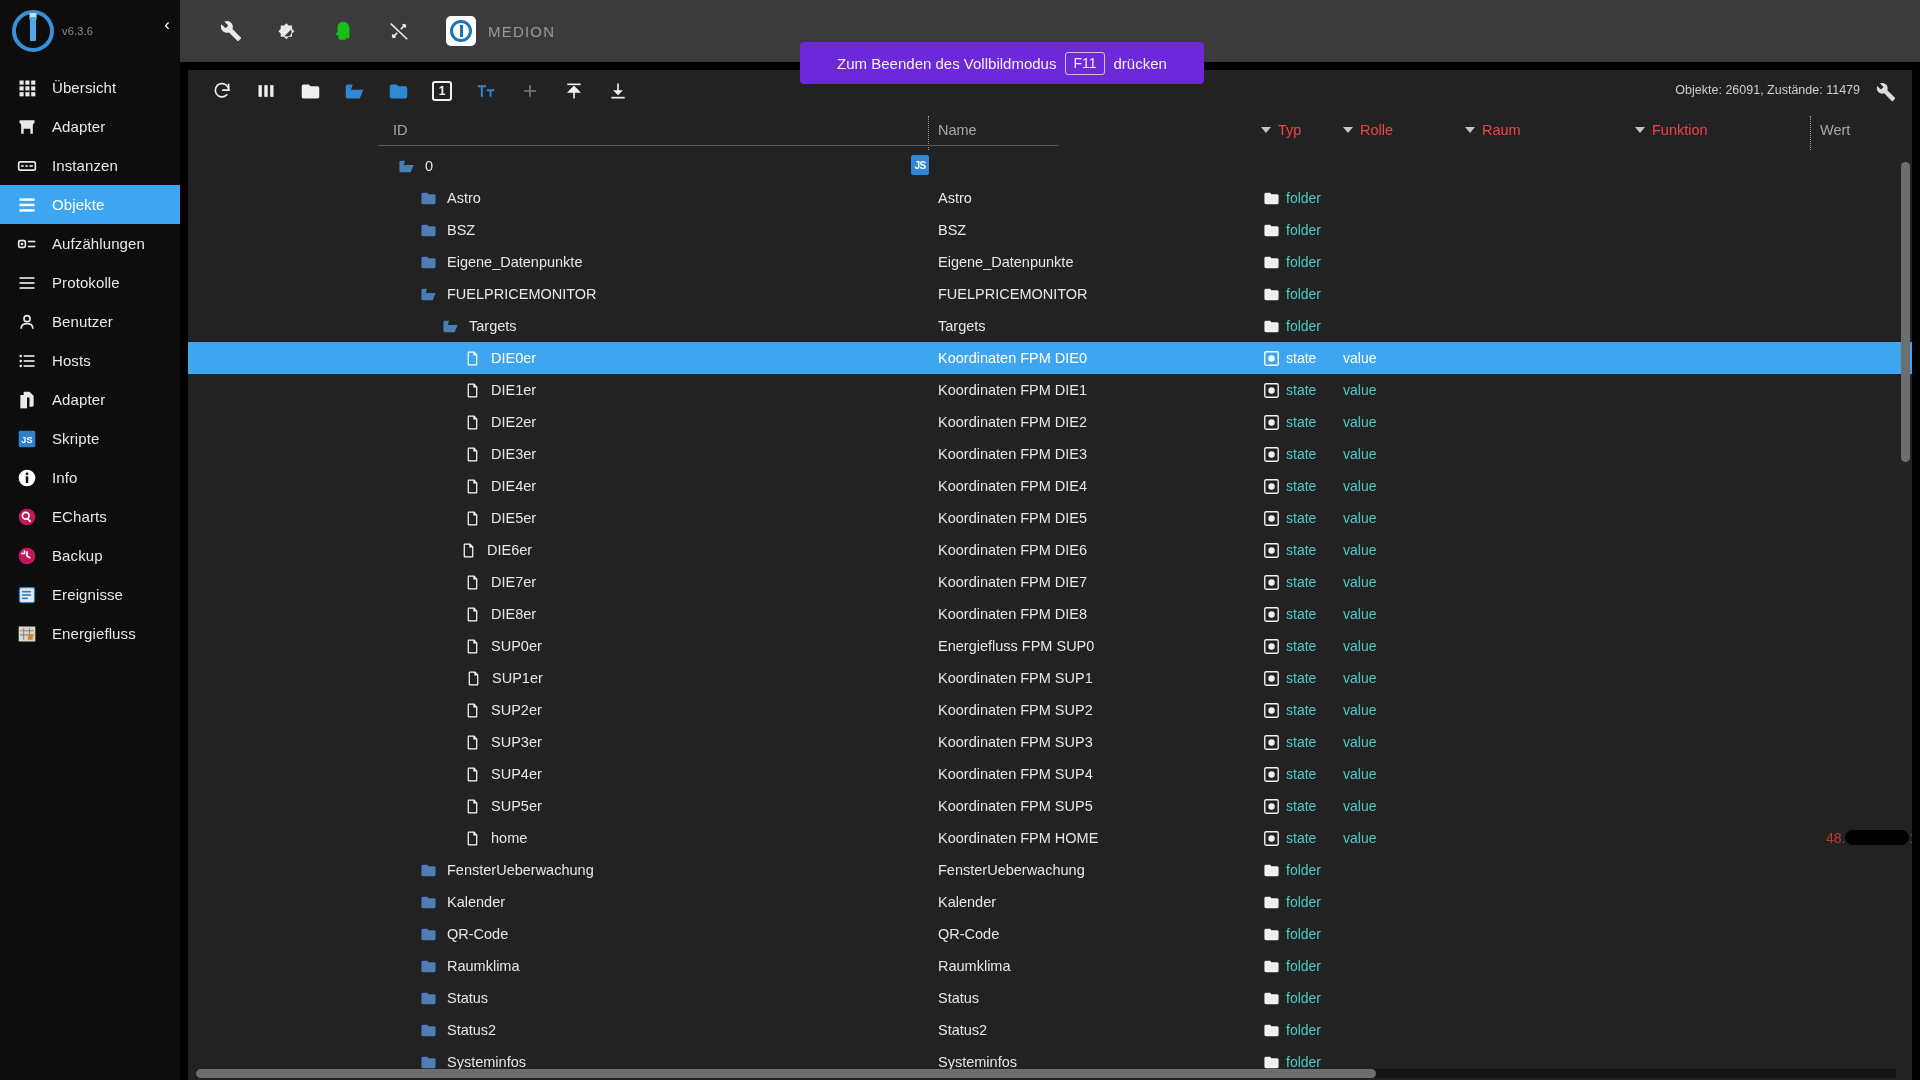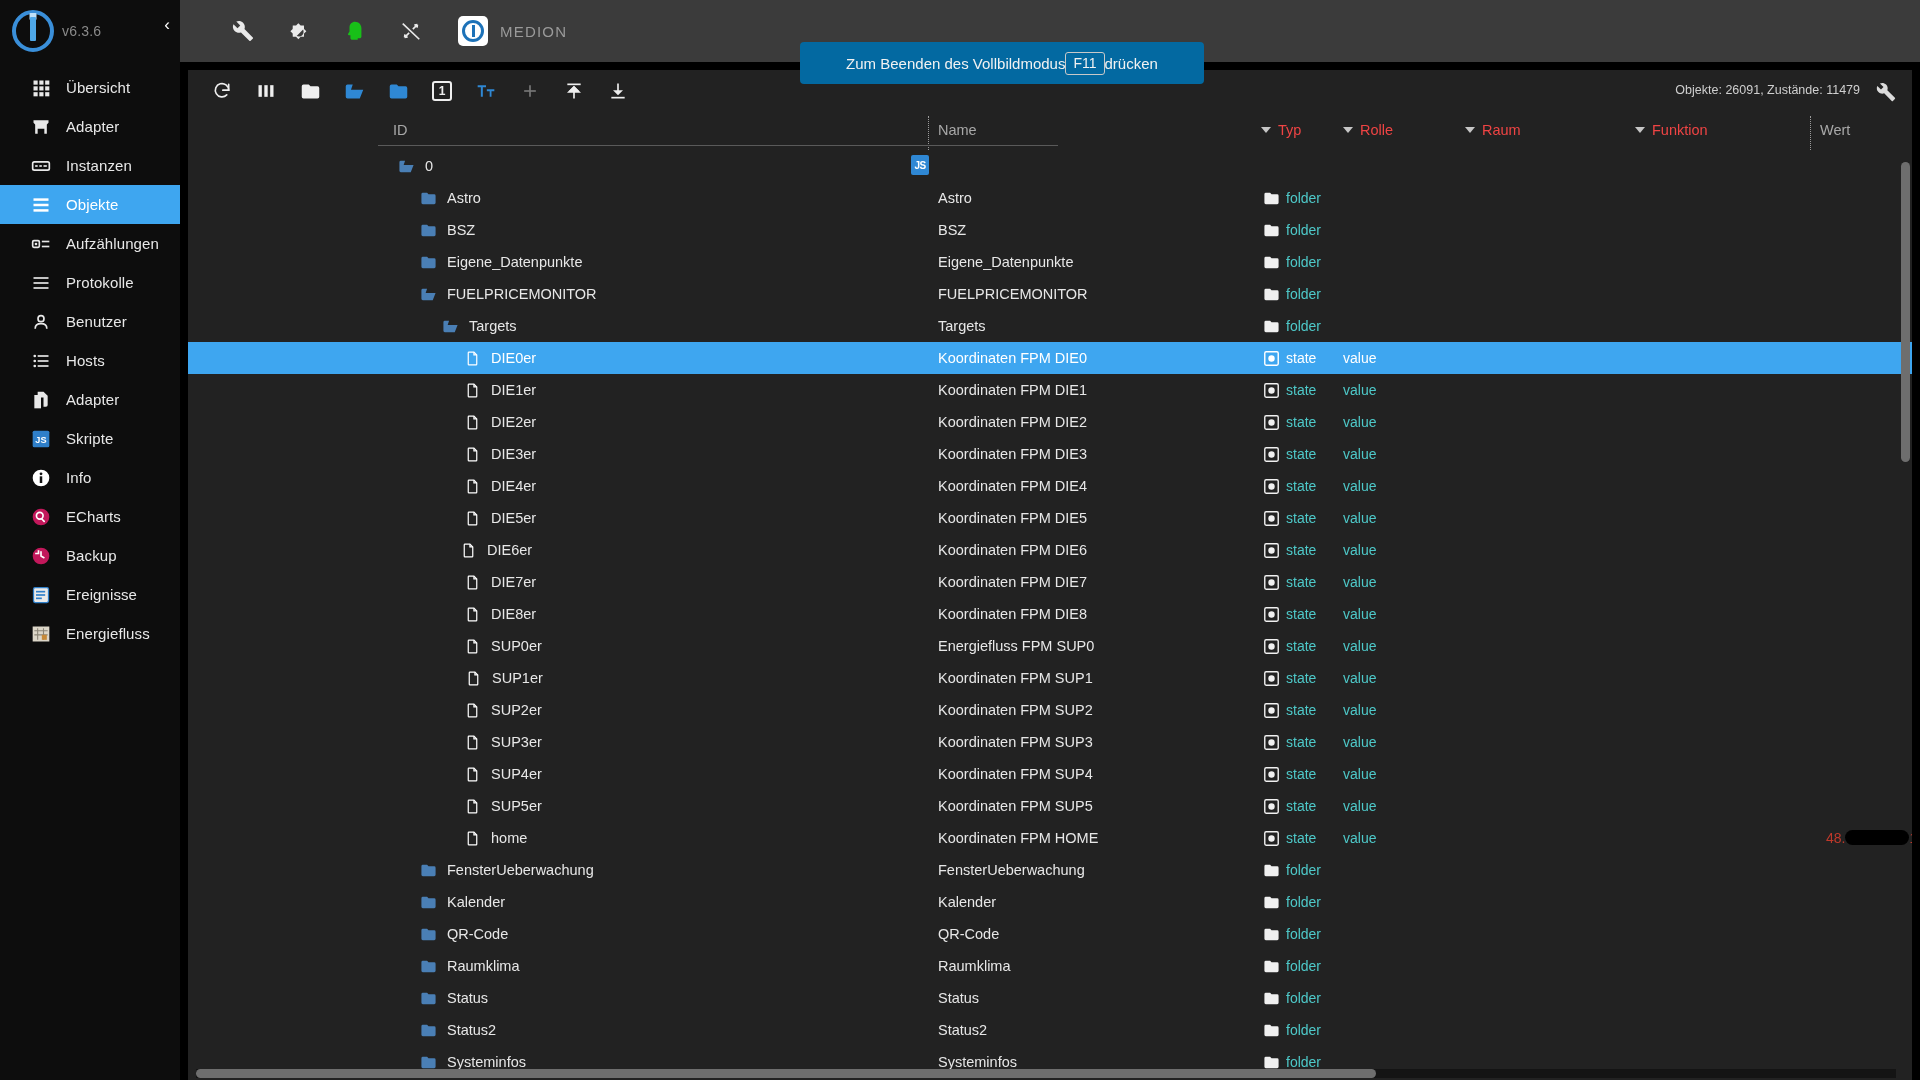--- a/index.html
+++ b/index.html
@@ -15,49 +15,49 @@
   .sidebar {
     width: 180px; height: 1080px; background: #0d0d0d;
     flex: 0 0 180px; position: relative; z-index: 5;
   }
   .sb-head { height: 62px; display: flex; align-items: center; padding: 0 10px; position: relative; }
   .logo-wrap { width: 46px; height: 46px; display:flex; align-items:center; justify-content:center; }
   .iobroker-logo { width: 42px; height: 42px; border-radius: 50%; border: 4px solid #3a8fd9;
     display:flex; align-items:center; justify-content:center; background:#0d0d0d; position:relative;}
   .iobroker-logo .bar { width: 6px; height: 24px; background:#4fa8e8; border-radius:1px; position:relative; top:-2px;}
   .iobroker-logo .dot { position:absolute; top:-1px; left:50%; transform:translateX(-50%); width:7px;height:7px;background:#bfe0f7;border-radius:1px;}
-  .version { font-size: 14px; color: #8a8a8a; margin-left: 6px; letter-spacing:.2px;}
+  .version { font-size: 11px; color: #8a8a8a; margin-left: 6px; letter-spacing:.2px;}
   .collapse-btn { position:absolute; right: 10px; top: 16px; color:#fff; font-size:17px; cursor:pointer; line-height:1;}
 
   .sb-list { margin-top: 6px; }
   .sb-item {
-    height: 39px; display:flex; align-items:center; gap:14px; padding-left: 30px;
+    height: 39px; display:flex; align-items:center; gap:14px; padding-left: 16px;
     color:#e8e8e8; font-size:15px; cursor:pointer; letter-spacing:.1px;
   }
   .sb-item.active { background:#3ea6f0; color:#fff; }
   .sb-ic { width:22px; height:22px; flex:0 0 22px; display:flex; align-items:center; justify-content:center; }
   .sb-ic svg { display:block; }
 
   
   .right { flex: 1 1 auto; height: 1080px; display:flex; flex-direction:column; background:#000; position:relative;}
 
   
-  .appbar { height: 62px; background:#3b3b3b; display:flex; align-items:center; padding-left: 48px; gap: 26px; position:relative;}
+  .appbar { height: 62px; background:#3b3b3b; display:flex; align-items:center; padding-left: 36px; gap: 26px; position:relative;}
   .ab-ic { width:30px;height:30px;display:flex;align-items:center;justify-content:center;cursor:pointer;}
   .host-chip { display:flex; align-items:center; gap:12px; margin-left: 6px;}
   .host-logo { width:30px;height:30px;background:#fff;border-radius:5px;display:flex;align-items:center;justify-content:center;}
   .host-logo .ring { width:22px;height:22px;border-radius:50%;border:3px solid #1d72b8;display:flex;align-items:center;justify-content:center;}
   .host-logo .ring i { display:block; width:3px;height:12px;background:#1d72b8;}
   .host-name { color:#9a9a9a; font-size:15px; letter-spacing:1.2px;}
 
   
   .fs-toast {
     position:absolute; left: 620px; top: 42px; width: 404px; height: 42px;
-    background:#0369a1; border-radius: 4px; display:flex; align-items:center; justify-content:center;
-    color:#f2f2f2; font-size:15px; z-index: 40;
+    background:#6d28d9; border-radius: 4px; display:flex; align-items:center; justify-content:center;
+    gap: 9px; color:#f2f2f2; font-size:15px; z-index: 40;
   }
   .fs-key { border:1px solid #c9c9c9; border-radius:3px; padding: 1px 7px; font-size:14px; line-height:19px;}
 
   
   .card { margin: 8px 8px 0 8px; background:#222; flex:1 1 auto; display:flex; flex-direction:column; overflow:hidden; position:relative;}
 
   .tbar { height: 42px; display:flex; align-items:center; padding: 0 12px; position:relative;}
   .tb-ic { width:44px;height:42px;display:flex;align-items:center;justify-content:center;cursor:pointer;}
   .tb-counter { position:absolute; right: 52px; top: 13px; color:#cfcfcf; font-size:12.5px; white-space:nowrap;}
   .tb-wrench { position:absolute; right: 14px; top: 10px; width:24px;height:24px;display:flex;align-items:center;justify-content:center;cursor:pointer;}

